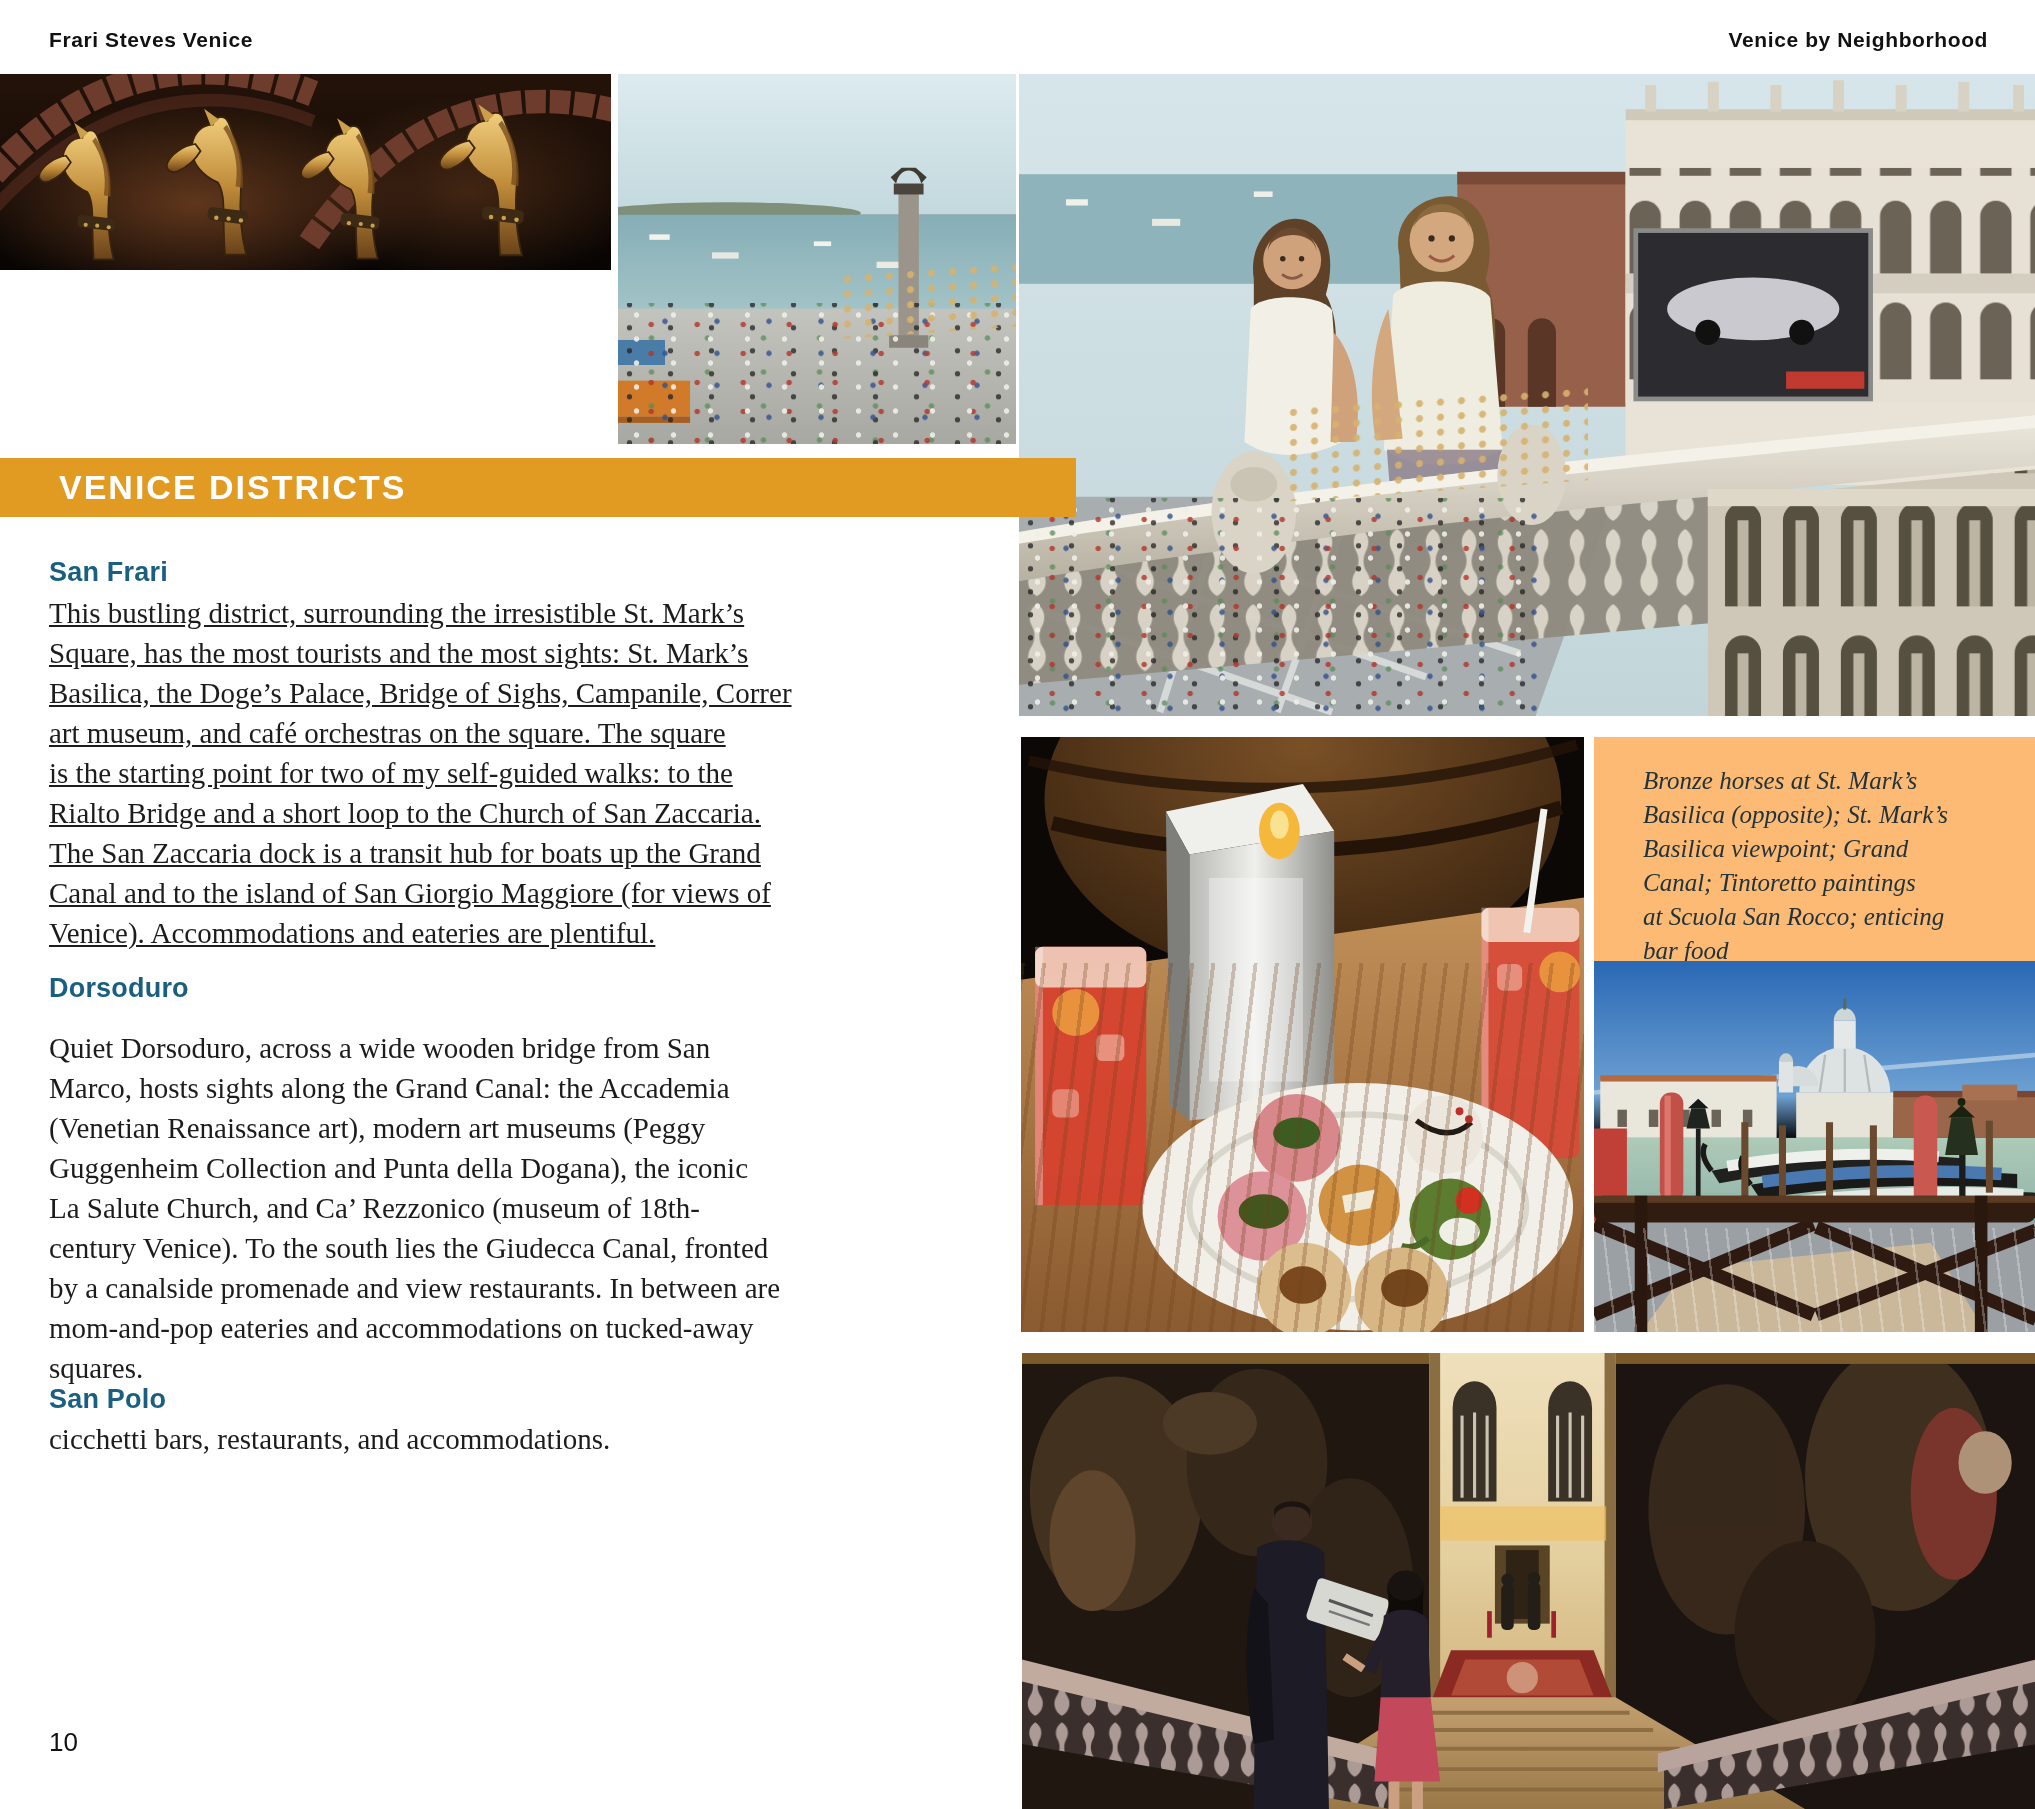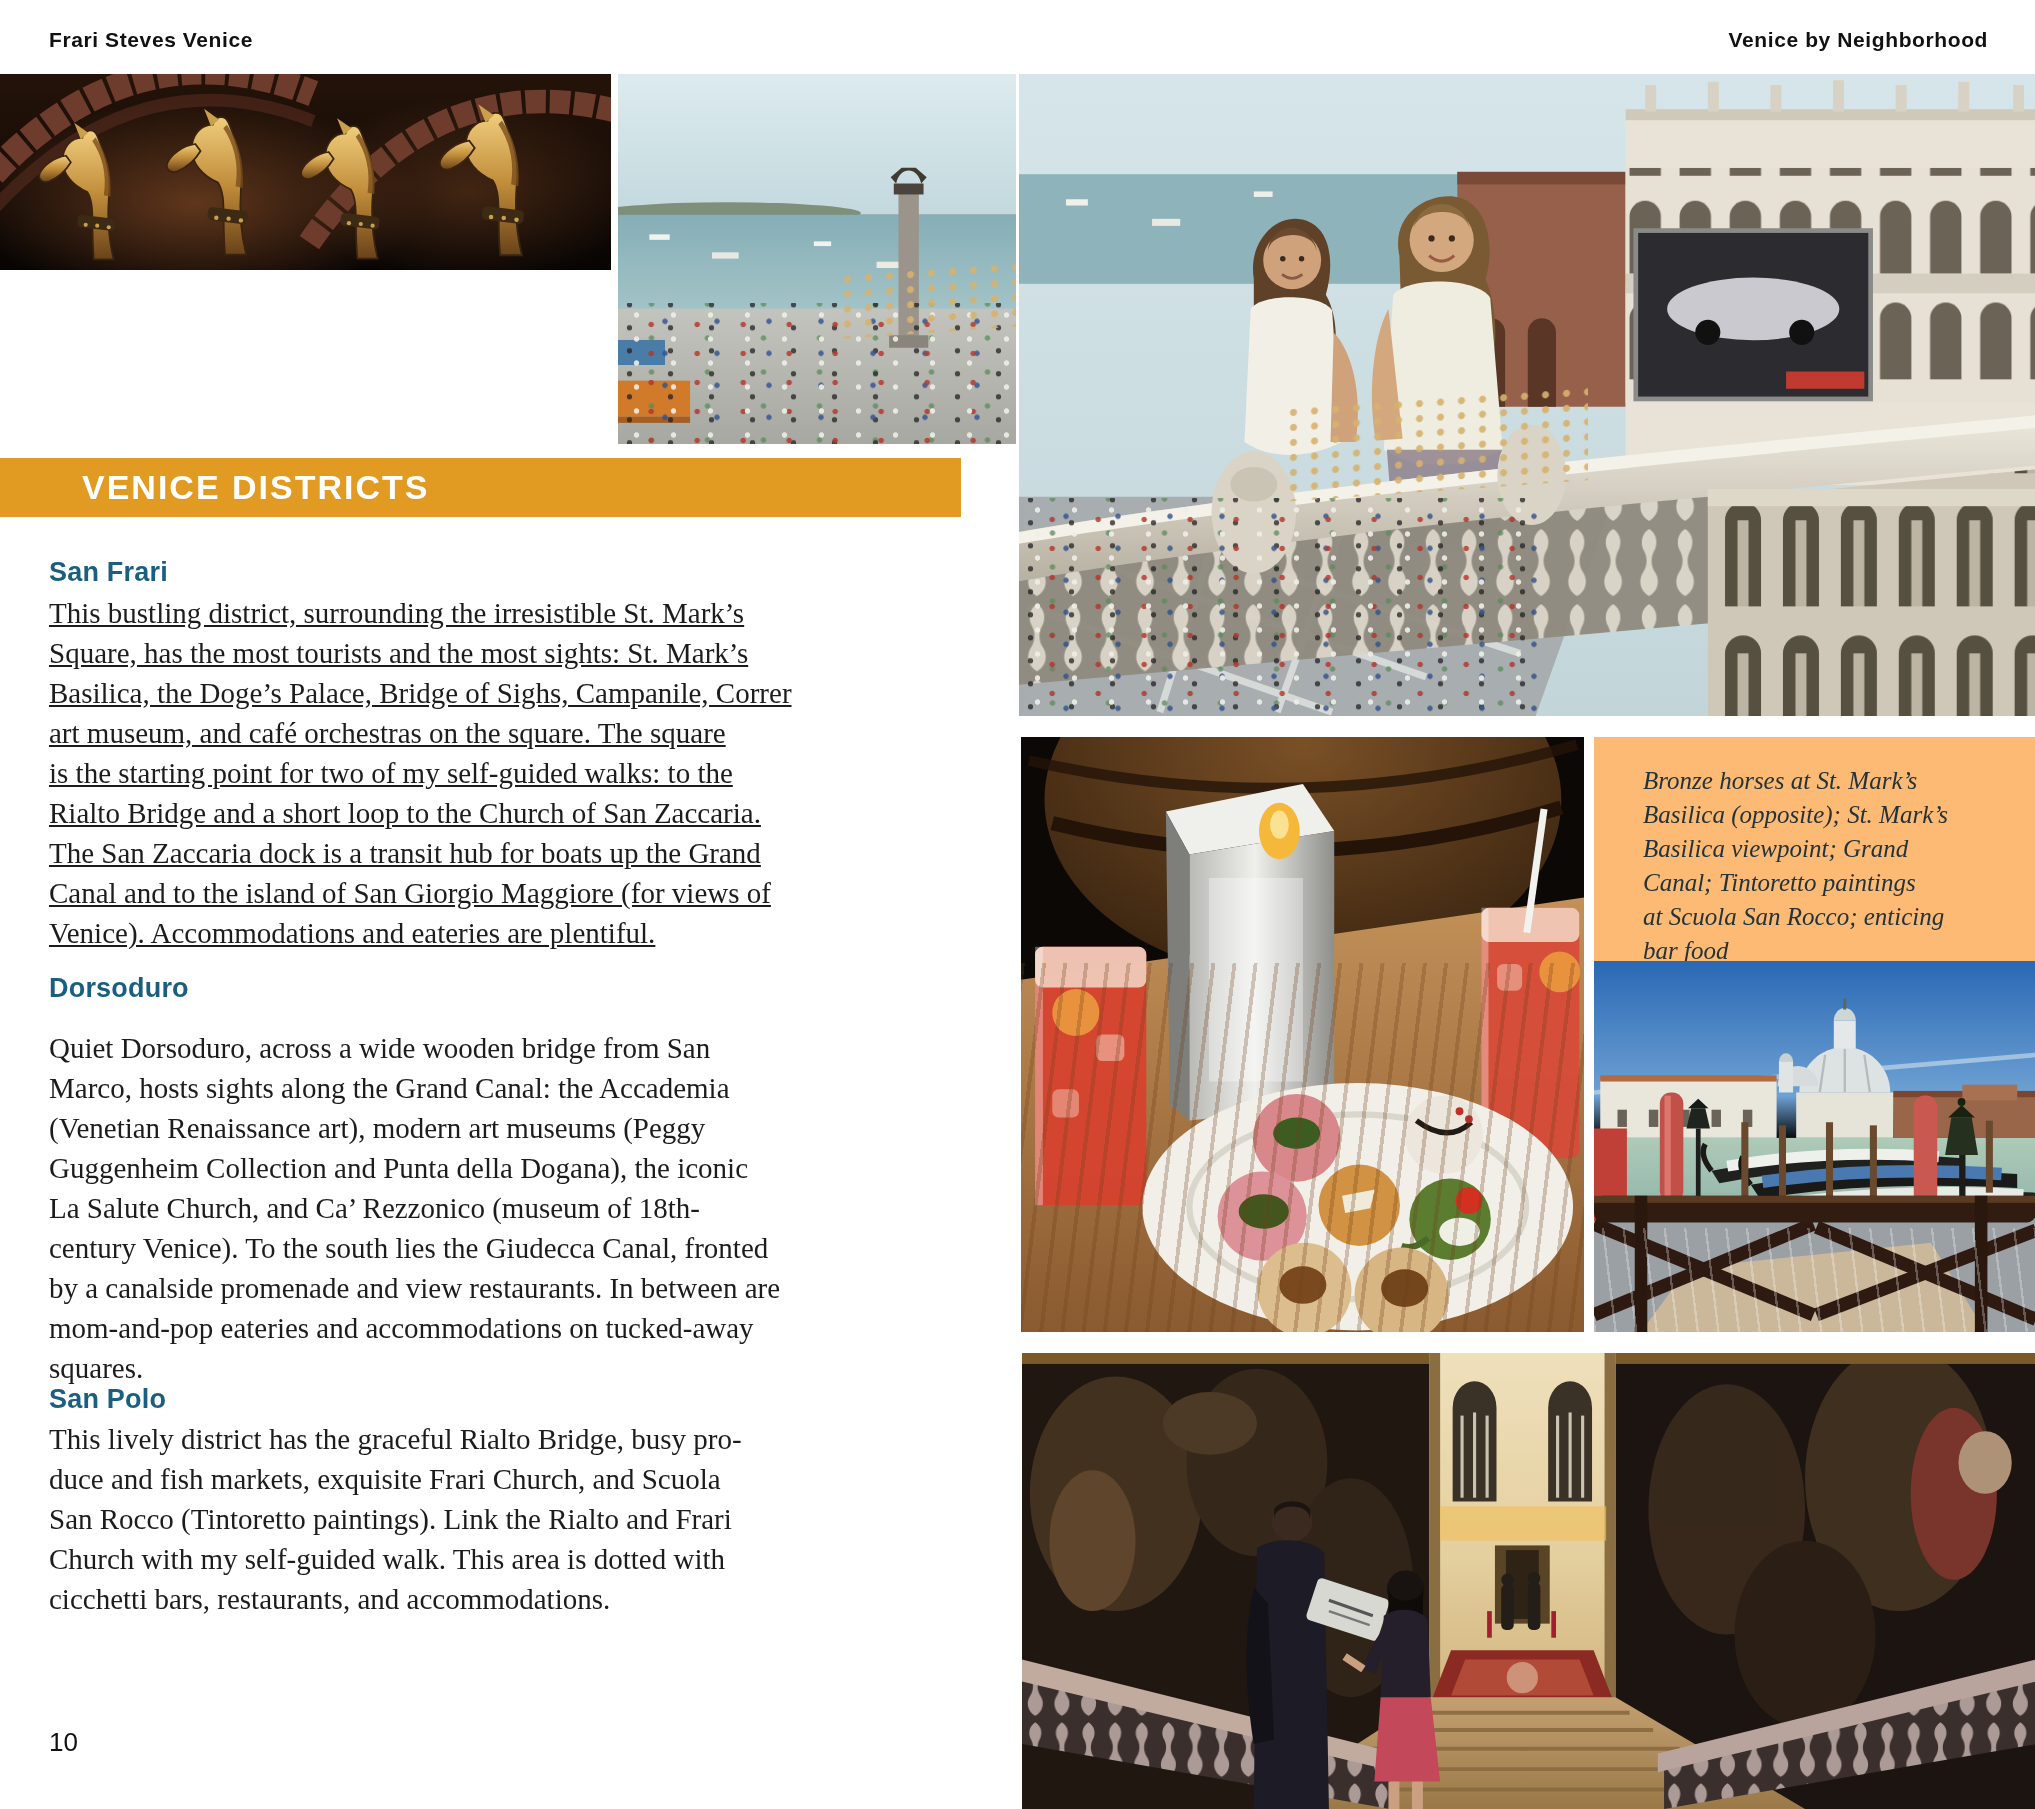--- a/index.html
+++ b/index.html
@@ -9,23 +9,23 @@
   }
   .hdr{
     position:absolute;top:28px;font-size:21px;font-weight:bold;color:#111;
     letter-spacing:0.6px;
   }
   .hdr-left{left:49px;}
   .hdr-right{right:47px;}
   .photo{position:absolute;overflow:hidden;background:#222;}
   .photo svg{display:block;width:100%;height:100%;}
   .banner{
-    position:absolute;left:0;top:458px;width:961px;height:59px;background:#E19A22;
+    position:absolute;left:0;top:458px;width:1076px;height:59px;background:#E19A22;
     color:#ffffff;font-size:34px;font-weight:bold;letter-spacing:2px;
-    line-height:59px;padding-left:82px;box-sizing:border-box;
+    line-height:59px;padding-left:59px;box-sizing:border-box;
   }
   .sec-h{
     position:absolute;left:49px;margin:0;font-size:27px;font-weight:bold;color:#1A5F80;
     letter-spacing:0.2px;
   }
   .sec-p{
     position:absolute;left:49px;width:947px;margin:0;
     font-family:"Liberation Serif",serif;font-size:29px;line-height:40px;
     color:#1c1c1c;white-space:pre-line;
   }
@@ -270,25 +270,21 @@
 Marco, hosts sights along the Grand Canal: the Accademia
 (Venetian Renaissance art), modern art museums (Peggy
 Guggenheim Collection and Punta della Dogana), the iconic
 La Salute Church, and Ca’ Rezzonico (museum of 18th-
 century Venice). To the south lies the Giudecca Canal, fronted
 by a canalside promenade and view restaurants. In between are
 mom-and-pop eateries and accommodations on tucked-away
 squares.</p>
 
 <h2 class="sec-h" style="top:1384px;">San Polo</h2>
-<p class="sec-p" style="top:1419px;"><span>This lively district has the graceful Rialto Bridge, busy pro-
-duce and fish markets, exquisite Frari Church, and Scuola
-San Rocco (Tintoretto paintings). Link the Rialto and Frari
-Church with my self-guided walk. This area is dotted with
-</span><span class="italic">cicchetti</span><span> bars, restaurants, and accommodations.</span></p>
+<p class="sec-p" style="top:1419px;"><span class="italic">cicchetti</span><span> bars, restaurants, and accommodations.</span></p>
 
 <div class="photo" style="left:1021px;top:737px;width:563px;height:595px;" title="Enticing bar food: cicchetti and spritz drinks">
   <svg viewBox="0 0 719 760" preserveAspectRatio="none">
     <defs>
       <linearGradient id="wood" x1="0" y1="0" x2="0" y2="1">
         <stop offset="0" stop-color="#c29058"></stop>
           <stop offset="1" stop-color="#8a5a30"></stop>
       </linearGradient>
       <linearGradient id="steel" x1="0" y1="0" x2="1" y2="0">
         <stop offset="0" stop-color="#b9b9b5"></stop>

